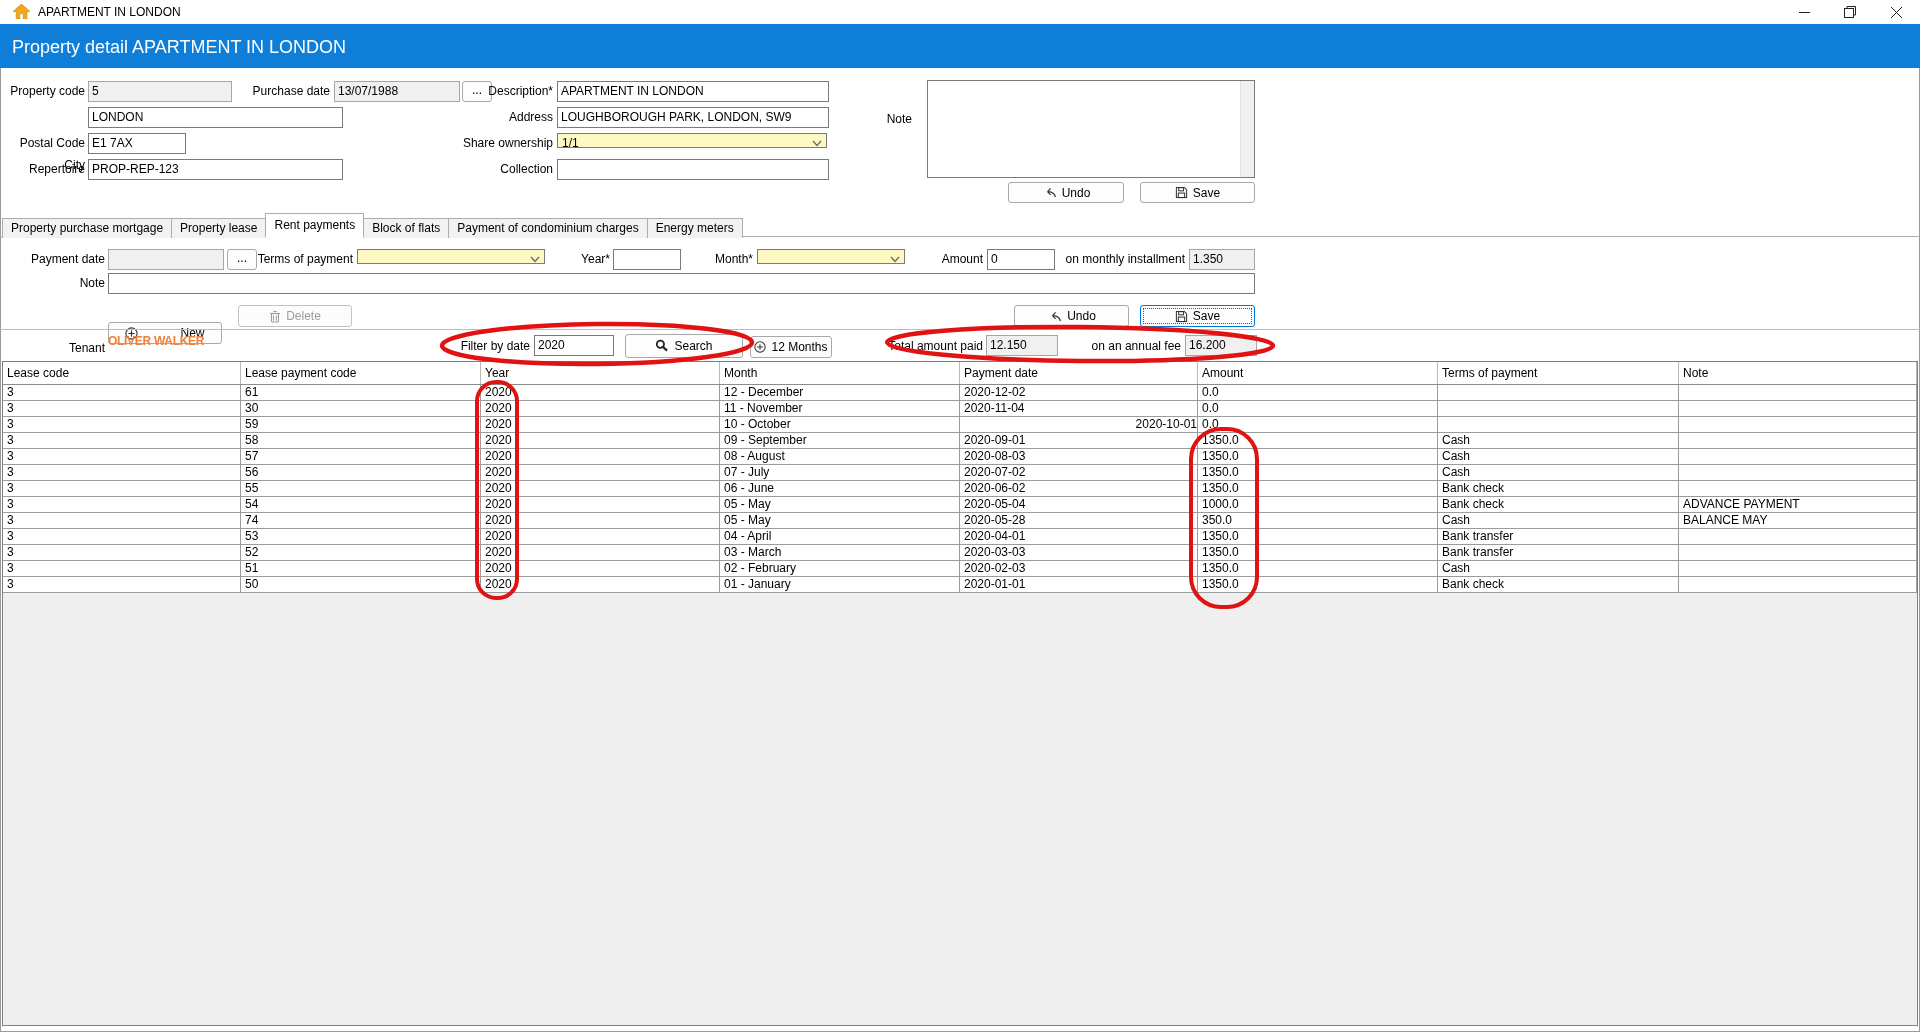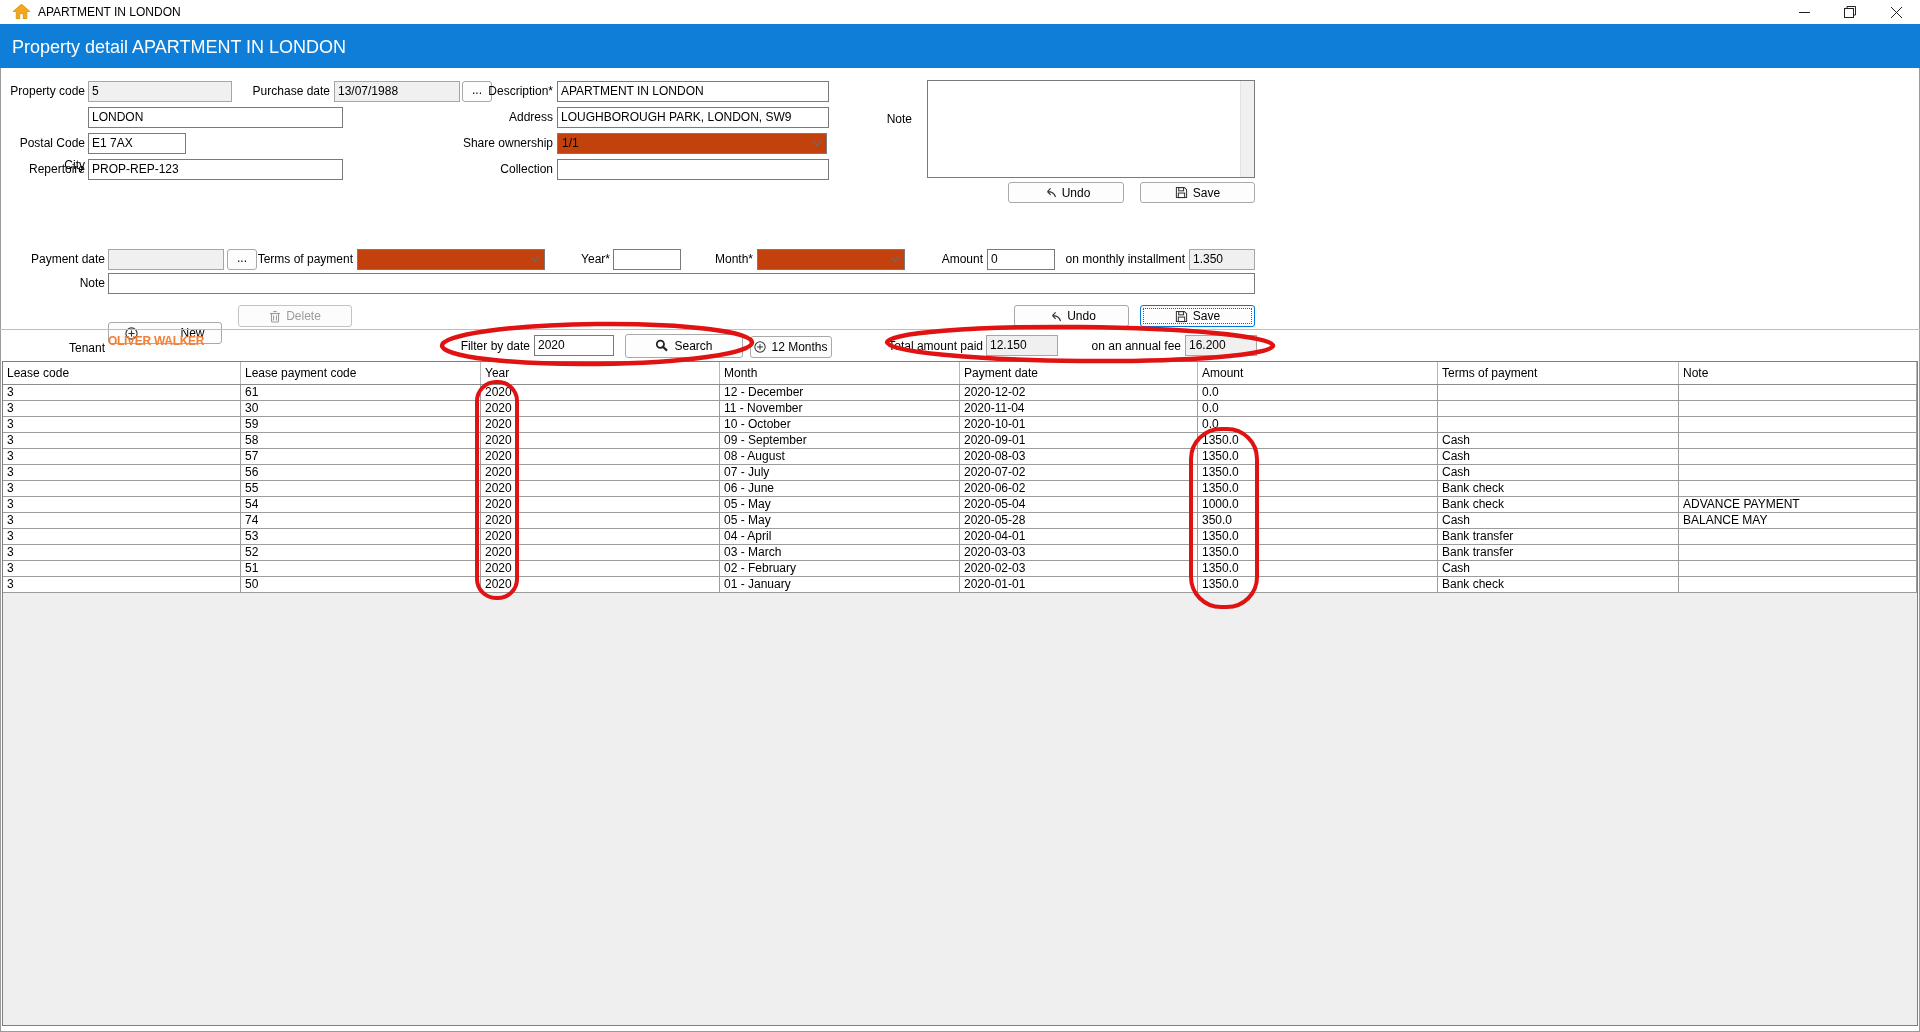--- a/index.html
+++ b/index.html
@@ -12,21 +12,21 @@
   .winbtn{position:absolute;top:0;width:46px;height:24px;display:flex;align-items:center;justify-content:center;}
   
   .bluebar{position:absolute;left:0;top:24px;width:1920px;height:44px;background:#0e7ed8;}
   .bluebar .pagetitle{position:absolute;left:12px;top:0;height:44px;line-height:46px;color:#fff;font-size:18px;}
   
   .flabel{position:absolute;height:21px;line-height:21px;text-align:right;white-space:nowrap;}
   .tbox{position:absolute;height:19px;border:1px solid #7a7a7a;background:#fff;font:12px "Liberation Sans",sans-serif;
         padding:0 3px;box-sizing:content-box;line-height:19px;}
   input.tbox{height:19px;}
   .tbox.ro{background:#f0f0f0;border-color:#a6a6a6;}
-  .combo{position:absolute;height:21px;border:1px solid #7a7a7a;background:#c2410c;box-sizing:border-box;}
+  .combo{position:absolute;height:15px;border:1px solid #7a7a7a;background:#fef9c3;box-sizing:border-box;}
   .combo .cval{position:absolute;left:4px;top:0;line-height:19px;}
   .combo .chev{position:absolute;right:4px;top:6px;}
   .btn{position:absolute;background:#fdfdfd;border:1px solid #a9a9a9;border-radius:3px;
        display:flex;align-items:center;justify-content:center;gap:5px;font-size:12px;cursor:default;}
   .btn.disabled{color:#9c9c9c;border-color:#c3c3c3;background:#fcfcfc;}
   .btn.focused{border:1px solid #0078d7;outline:1px dotted #555;outline-offset:-4px;}
   .browse{position:absolute;background:#fdfdfd;border:1px solid #a9a9a9;border-radius:3px;
           text-align:center;line-height:17px;font-size:12px;}
   
   .notebox{position:absolute;left:927px;top:80px;width:326px;height:96px;border:1px solid #7a7a7a;background:#fff;}
@@ -137,20 +137,21 @@
     <div class="btn" style="left:1140px;top:182px;width:113px;height:19px;">
       <svg class="icn" width="13" height="13" viewBox="0 0 14 14">
           <path d="M1.5 1.5 H10 L12.5 4 V12.5 H1.5 Z" fill="none" stroke="#333" stroke-width="1.1"></path>
           <rect x="4" y="1.8" width="5.2" height="3.4" fill="none" stroke="#333" stroke-width="1.1"></rect>
           <rect x="3.6" y="7.6" width="6.8" height="4.9" fill="none" stroke="#333" stroke-width="1.1"></rect>
         </svg>
       <span>Save</span>
     </div>
   </div>
 
+  <div class="tabstrip"><div class="tab">Property purchase mortgage</div><div class="tab">Property lease</div><div class="tab active">Rent payments</div><div class="tab">Block of flats</div><div class="tab">Payment of condominium charges</div><div class="tab">Energy meters</div></div>
 
   <div>
     <span class="flabel" style="left:2px;top:249px;width:103px;">Payment date</span>
     <input class="tbox ro" style="left: 108px; top: 249px; width: 108px;" readonly="" value="">
     <div class="browse" style="left:227px;top:249px;width:28px;height:19px;">...</div>
 
     <span class="flabel" style="left:230px;top:249px;width:123px;">Terms of payment</span>
     <div class="combo" style="left:357px;top:249px;width:188px;">
       <span class="cval"></span>
       <svg class="chev" width="10" height="7" viewBox="0 0 10 7">
@@ -274,21 +275,21 @@
           <div class="gc" style="width: 238px;">2020-11-04</div>
           <div class="gc" style="width: 240px;">0.0</div>
           <div class="gc" style="width: 241px;"></div>
           <div class="gc" style="width: 238px;"></div>
         </div>
         <div class="gr">
           <div class="gc" style="width: 238px;">3</div>
           <div class="gc" style="width: 240px;">59</div>
           <div class="gc" style="width: 239px;">2020</div>
           <div class="gc" style="width: 240px;">10 - October</div>
-          <div class="gc" style="width: 238px;">2020-10-01</div>
+          <div class="gc" style="width: 238px; text-align: right;">2020-10-01</div>
           <div class="gc" style="width: 240px;">0.0</div>
           <div class="gc" style="width: 241px;"></div>
           <div class="gc" style="width: 238px;"></div>
         </div>
         <div class="gr">
           <div class="gc" style="width: 238px;">3</div>
           <div class="gc" style="width: 240px;">58</div>
           <div class="gc" style="width: 239px;">2020</div>
           <div class="gc" style="width: 240px;">09 - September</div>
           <div class="gc" style="width: 238px;">2020-09-01</div>

